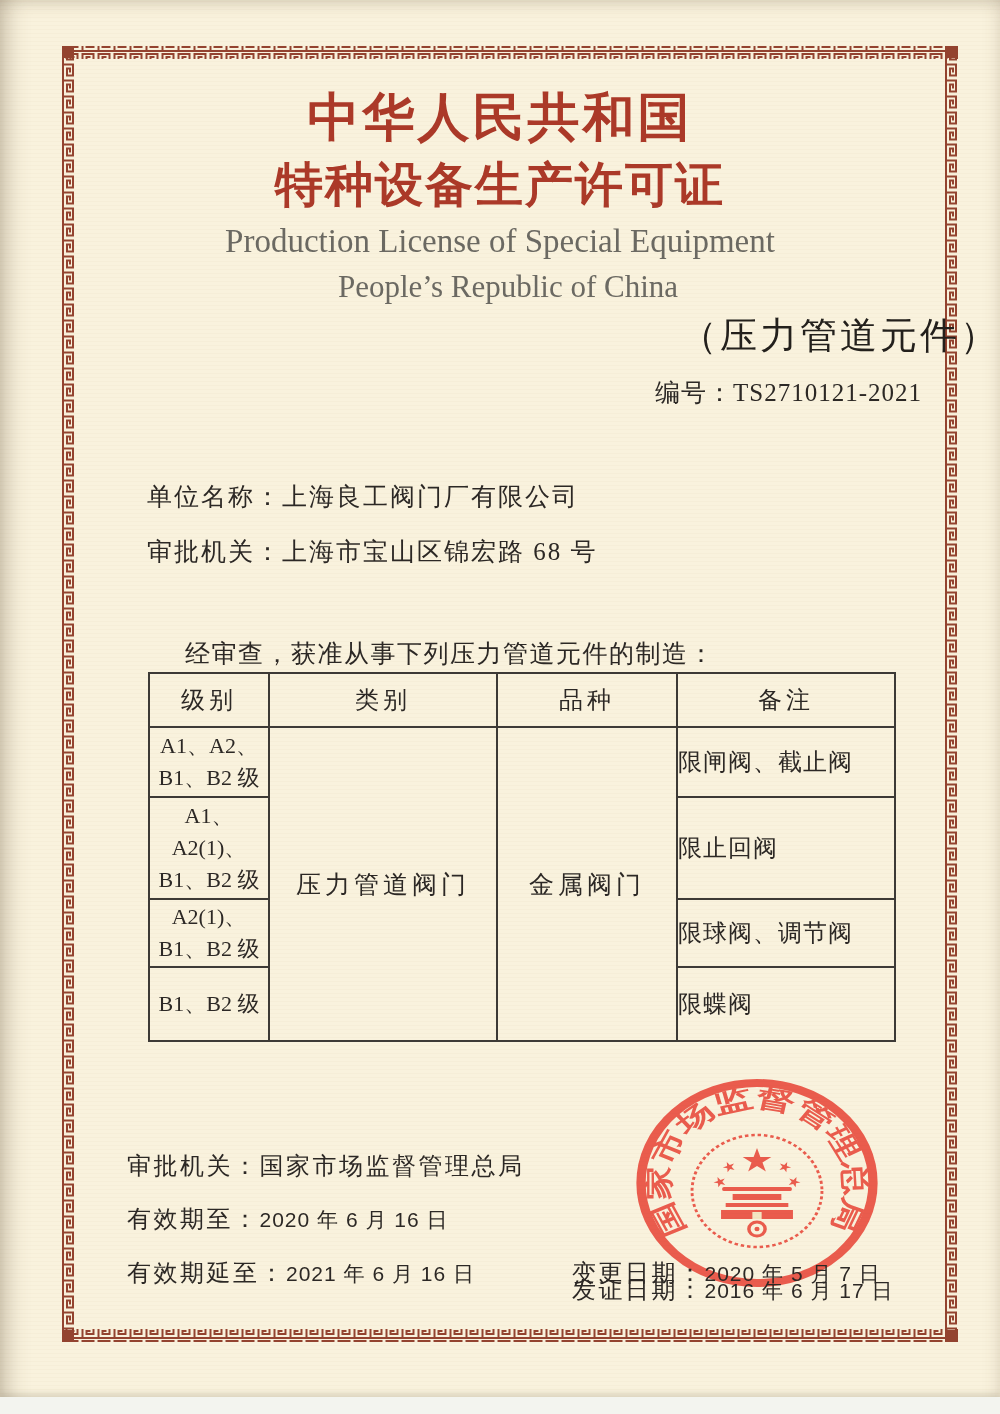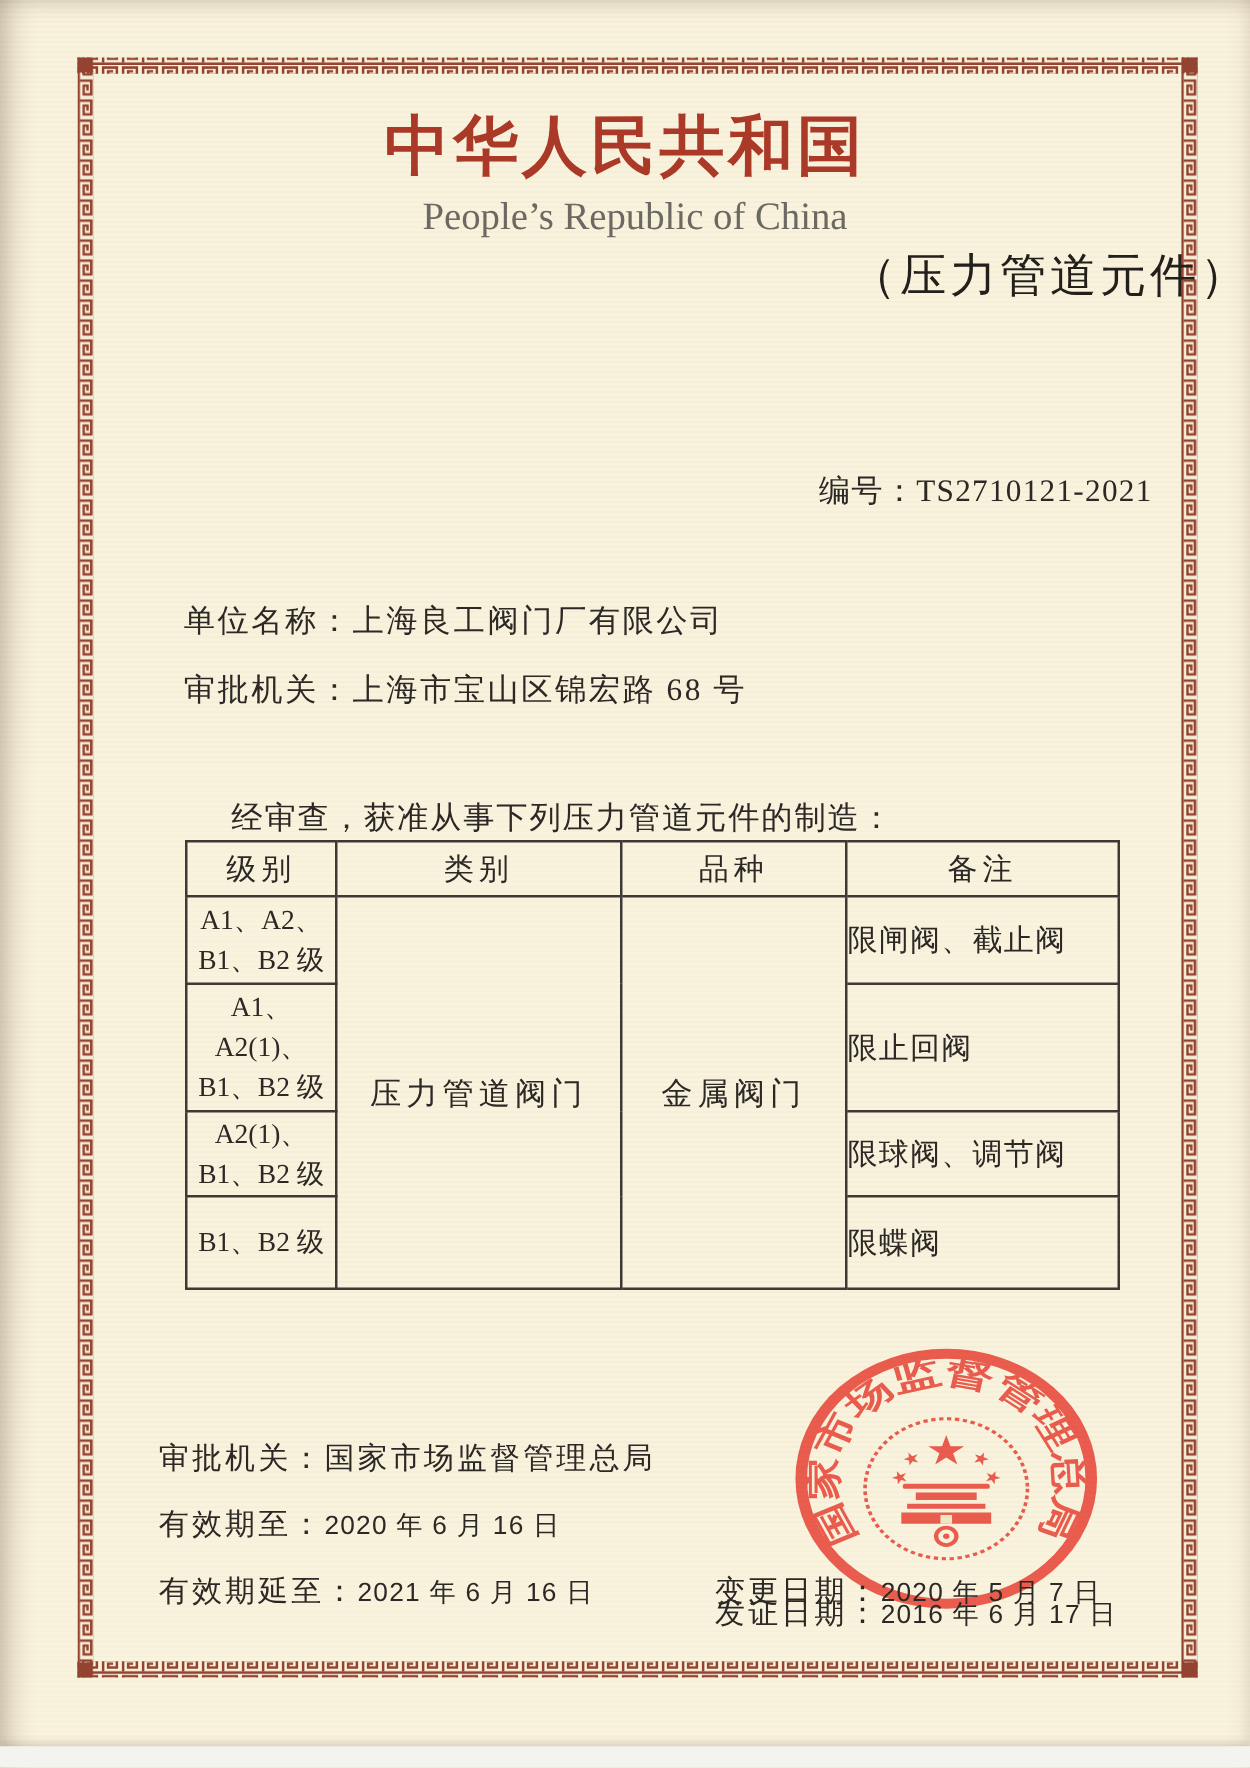--- a/index.html
+++ b/index.html
@@ -47,21 +47,21 @@
     border-collapse:collapse;table-layout:fixed;
     font-size:23px;color:#2c2825;
   }
   table.grant col.c1{width:120px;} table.grant col.c2{width:228px;}
   table.grant col.c3{width:180px;} table.grant col.c4{width:218px;}
   table.grant th,table.grant td{
     border:2px solid #3d3a36;
     padding:0;vertical-align:middle;background:transparent;
     font-weight:normal;
   }
-  table.grant tr.hdr{height:44px;}
+  table.grant tr.hdr{height:54px;}
   table.grant tr.r1{height:70px;}
   table.grant tr.r2{height:102px;}
   table.grant tr.r3{height:68px;}
   table.grant tr.r4{height:74px;}
   th.h{font-size:24px;letter-spacing:4px;text-align:center;}
   td.level{text-align:center;line-height:1.45;font-size:22px;}
   td.mid{text-align:center;font-size:25px;letter-spacing:4px;}
   td.remark{text-align:left;padding-left:14px;font-size:24px;letter-spacing:1px;}
 
   .f-line{position:absolute;font-size:24px;color:#2c2825;letter-spacing:2.5px;white-space:nowrap;z-index:3;}
@@ -96,20 +96,22 @@
       <rect x="0" y="0" width="1296" height="13" fill="url(#meanderH)"></rect>
     </g>
     <rect x="62" y="46" width="12" height="12" fill="#93432f"></rect>
     <rect x="946" y="46" width="12" height="12" fill="#93432f"></rect>
     <rect x="62" y="1330" width="12" height="12" fill="#93432f"></rect>
     <rect x="946" y="1330" width="12" height="12" fill="#93432f"></rect>
   </svg>
 
   <div class="title-block">
     <div class="t1">中华人民共和国</div>
+    <div class="t2">特种设备生产许可证</div>
+    <div class="e1">Production License of Special Equipment</div>
     <div class="e2">People’s Republic of China</div>
     <div class="sub">（压力管道元件）</div>
   </div>
 
   <div class="license-no">
     <span>编号：</span><span>TS2710121-2021</span>
   </div>
 
   <div class="field company-field">
     <span>单位名称：</span><span class="val">上海良工阀门厂有限公司</span>

